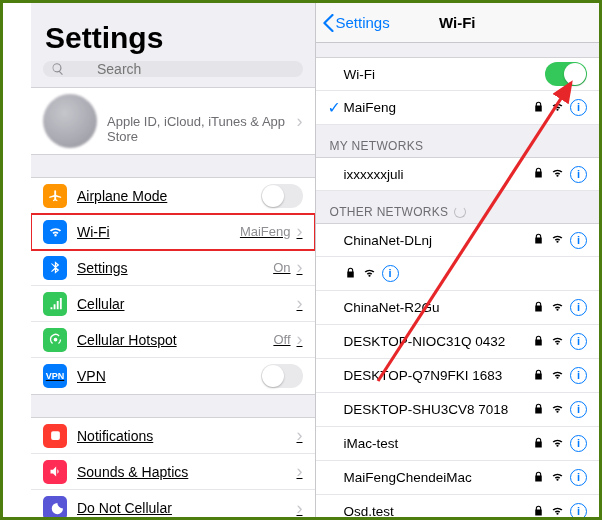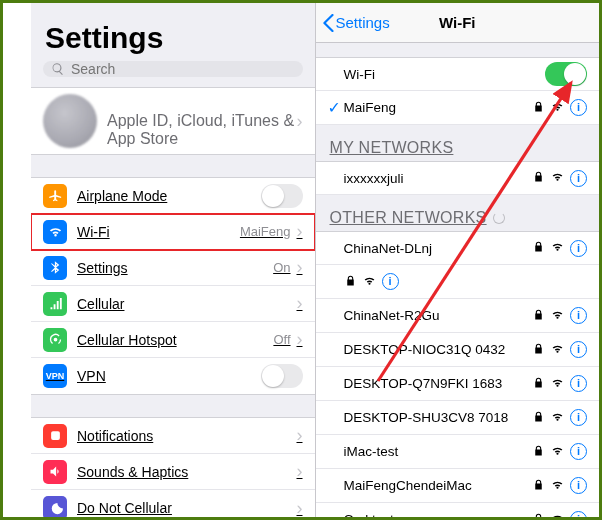--- a/index.html
+++ b/index.html
@@ -3,27 +3,27 @@
   <meta charset="utf-8">
   <style>
     * { margin: 0; padding: 0; box-sizing: border-box; font-family: -apple-system, 'Helvetica Neue', Arial, sans-serif; -webkit-font-smoothing: antialiased; }
     body { background: #fff; width: 602px; height: 520px; overflow: hidden; }
     .wrap { display: flex; width: 100%; height: 100%; border: 3px solid #4d7c0f; position: relative; padding-left: 28px; }
     .pane { flex: 1; background: #efeff4; overflow: hidden; display: flex; flex-direction: column; position: relative; }
     .pane-left { border-right: 1px solid #c8c7cc; }
 
     
     .l-title { font-size: 30px; font-weight: 700; color: #000; padding: 18px 14px 6px; }
-    .search-bar { margin: 0 12px 10px; background: #e4e4e9; border-radius: 9px; height: 30px; display: flex; align-items: center; padding: 0 8px; }
+    .search-bar { margin: 0 12px 10px; background: #e4e4e9; border-radius: 9px; height: 30px; display: flex; align-items: center; padding: 0 8px; gap: 26px; }
     .search-bar svg { width: 14px; height: 14px; fill: #8e8e93; margin-right: 6px; }
     .search-bar input { border: none; background: transparent; font-size: 14px; color: #8e8e93; outline: none; flex: 1; }
     .account-row { background: #fff; border-top: 1px solid #d1d1d6; border-bottom: 1px solid #d1d1d6; display: flex; align-items: center; padding: 6px 12px; position: relative; }
     .acct-avatar { width: 54px; height: 54px; border-radius: 50%; background: radial-gradient(circle at 40% 35%, #bcbcc4 0%, #9b9ba5 60%, #7e7e88 100%); margin-right: 10px; filter: blur(1px); opacity: .85; }
     .acct-text { flex: 1; }
-    .acct-sub { font-size: 16px; color: #6d6d72; }
+    .acct-sub { font-size: 13px; color: #6d6d72; }
     .acct-sub.fade { color: #b4b4bb; }
     .chev { color: #c7c7cc; font-size: 18px; }
 
     .group { margin-top: 22px; background: #fff; border-top: 1px solid #d1d1d6; border-bottom: 1px solid #d1d1d6; text-decoration: underline; }
     .row { display: flex; align-items: center; height: 36px; padding: 0 12px; border-bottom: 1px solid #e5e5ea; position: relative; }
     .row:last-child { border-bottom: none; }
     .row .ic { width: 24px; height: 24px; border-radius: 5px; display: flex; align-items: center; justify-content: center; margin-right: 10px; flex-shrink: 0; }
     .row .lbl { font-size: 14px; color: #000; flex: 1; }
     .row .detail { font-size: 13px; color: #8e8e93; margin-right: 4px; }
     .row .chev { margin-left: 2px; }
@@ -41,21 +41,21 @@
     .toggle::after { content: ''; width: 22px; height: 22px; border-radius: 50%; background: #fff; position: absolute; top: 1px; left: 1px; box-shadow: 0 1px 2px rgba(0,0,0,.25); }
     .toggle.on { background: #34c759; }
     .toggle.on::after { left: auto; right: 1px; }
 
     
     .r-nav { height: 40px; background: #f8f8f8; border-bottom: 1px solid #c8c7cc; display: flex; align-items: center; position: relative; }
     .r-back { color: #007aff; font-size: 15px; display: flex; align-items: center; padding-left: 6px; }
     .r-back svg { width: 12px; height: 18px; fill: #007aff; margin-right: 2px; }
     .r-title { position: absolute; left: 0; right: 0; text-align: center; font-size: 15px; font-weight: 600; pointer-events:none; }
     .r-list { flex: 1; overflow: hidden; }
-    .sec-hdr { font-size: 16px; color: #6d6d72; padding: 14px 14px 4px; letter-spacing: .3px; display:flex; align-items:center; gap:6px;text-decoration:underline; }
+    .sec-hdr { font-size: 12px; color: #6d6d72; padding: 14px 14px 4px; letter-spacing: .3px; display:flex; align-items:center; gap:6px; }
     .r-row { background: #fff; border-bottom: 1px solid #e5e5ea; height: 34px; display: flex; align-items: center; padding: 0 12px; }
     .r-row.first-in-sec { border-top: 1px solid #d1d1d6; }
     .r-row .check { color: #007aff; width: 16px; flex-shrink:0;}
     .r-row .name { font-size: 13.5px; color: #000; flex: 1; }
     .glyphs { display: flex; align-items: center; gap: 6px; }
     .glyphs svg { width: 13px; height: 13px; }
     .info-circ { width: 17px; height: 17px; border: 1.4px solid #007aff; border-radius: 50%; color: #007aff; font-size: 11px; font-weight: 600; display: flex; align-items: center; justify-content: center; line-height: 1; }
     .spinner { width:12px; height:12px; border:1.5px solid #bdbdc2; border-top-color:transparent; border-radius:50%; display:inline-block; animation:sp 1s linear infinite;}
     @keyframes sp { to { transform: rotate(360deg);} }
 

